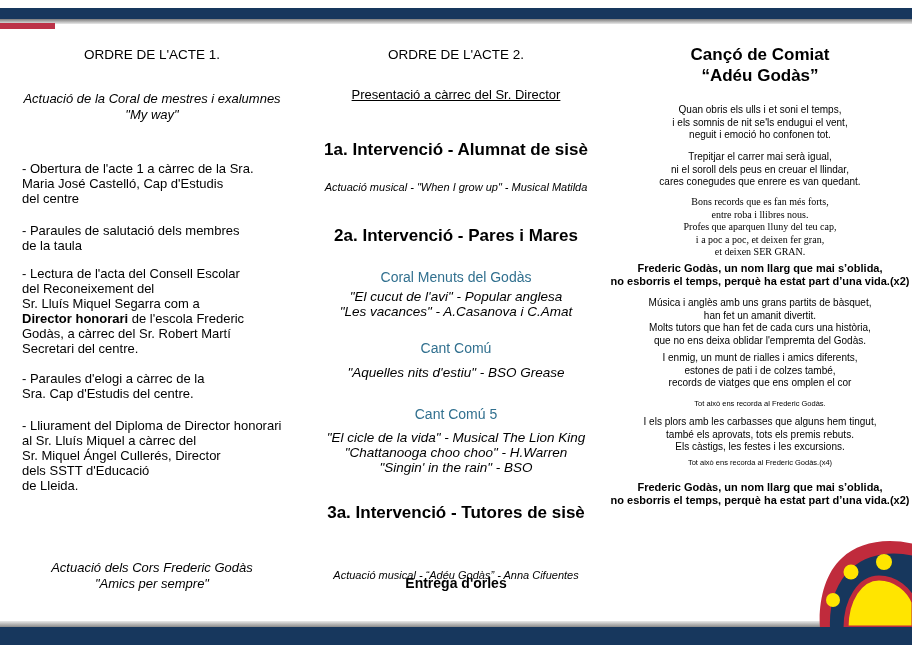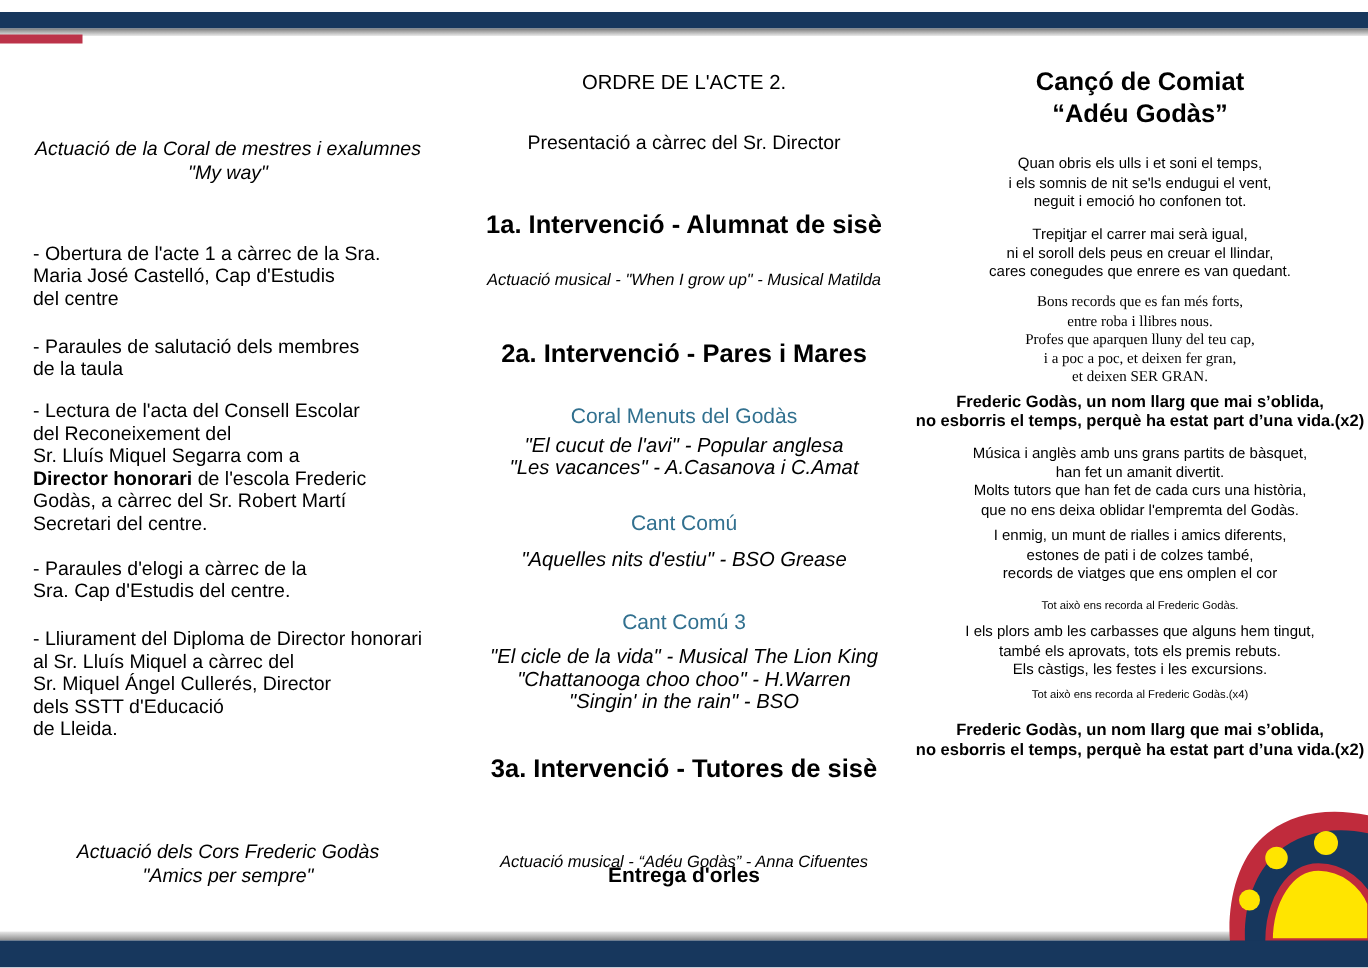--- a/index.html
+++ b/index.html
@@ -37,21 +37,21 @@
   #a1-i5    { top:418px; }
   #a1-outro { top:560px; line-height:16px; }
 
   
   .a2-body { font-size:13px; }
   .a2-sec  { font-size:17px; font-weight:bold; }
   .a2-mus  { font-size:11px; font-style:italic; }
   .a2-blue { font-size:14px; color:#31708F; }
   .a2-song { font-size:13.5px; font-style:italic; line-height:15px; }
   #a2-title { top:47px; font-size:13.5px; }
-  #a2-pres  { top:87px; }
+  #a2-pres  { top:87px;text-decoration:underline; }
   #a2-s1    { top:140px; }
   #a2-m1    { top:181px; }
   #a2-s2    { top:226px; }
   #a2-ch    { top:269px; }
   #a2-chs   { top:289px; }
   #a2-c1    { top:340px; }
   #a2-c1s   { top:365px; }
   #a2-c2    { top:406px; }
   #a2-c2s   { top:430px; }
   #a2-s3    { top:503px; }
@@ -85,20 +85,21 @@
 </head>
 <body>
 
 <div class="bar-top"></div>
 <div class="rule-top"></div>
 <div class="stripe-red"></div>
 <div class="rule-bot"></div>
 <div class="bar-bot"></div>
 
 <div class="col" id="col1">
+  <div class="blk ctr c1" id="a1-title">ORDRE DE L'ACTE 1.</div>
   <div class="blk ctr c1 it lines" id="a1-intro">Actuació de la Coral de mestres i exalumnes
 "My way"</div>
   <div class="blk lft c1 lines" id="a1-i1">- Obertura de l'acte 1 a càrrec de la Sra.
 Maria José Castelló, Cap d'Estudis
 del centre</div>
   <div class="blk lft c1 lines" id="a1-i2">- Paraules de salutació dels membres
 de la taula</div>
   <div class="blk lft c1" id="a1-i3">
     <div class="lines">- Lectura de l'acta del Consell Escolar
 del Reconeixement del
@@ -122,21 +123,21 @@
   <div class="blk ctr" id="a2-title">ORDRE DE L'ACTE 2.</div>
   <div class="blk ctr a2-body" id="a2-pres">Presentació a càrrec del Sr. Director</div>
   <div class="blk ctr a2-sec" id="a2-s1">1a. Intervenció - Alumnat de sisè</div>
   <div class="blk ctr a2-mus" id="a2-m1">Actuació musical - "When I grow up" - Musical Matilda</div>
   <div class="blk ctr a2-sec" id="a2-s2">2a. Intervenció - Pares i Mares</div>
   <div class="blk ctr a2-blue" id="a2-ch">Coral Menuts del Godàs</div>
   <div class="blk ctr a2-song lines" id="a2-chs">"El cucut de l'avi" - Popular anglesa
 "Les vacances" - A.Casanova i C.Amat</div>
   <div class="blk ctr a2-blue" id="a2-c1">Cant Comú</div>
   <div class="blk ctr a2-song" id="a2-c1s">"Aquelles nits d'estiu" - BSO Grease</div>
-  <div class="blk ctr a2-blue" id="a2-c2">Cant Comú 3</div>
+  <div class="blk ctr a2-blue" id="a2-c2">Cant Comú 5</div>
   <div class="blk ctr a2-song lines" id="a2-c2s">"El cicle de la vida" - Musical The Lion King
 "Chattanooga choo choo" - H.Warren
 "Singin' in the rain" - BSO</div>
   <div class="blk ctr a2-sec" id="a2-s3">3a. Intervenció - Tutores de sisè</div>
   <div class="blk ctr" id="a2-orles">Entrega d'orles</div>
   <div class="blk ctr a2-mus" id="a2-m2">Actuació musical - “Adéu Godàs” - Anna Cifuentes</div>
 </div>
 
 <div class="col" id="col3">
   <div class="blk ctr song-title" id="s-title">

